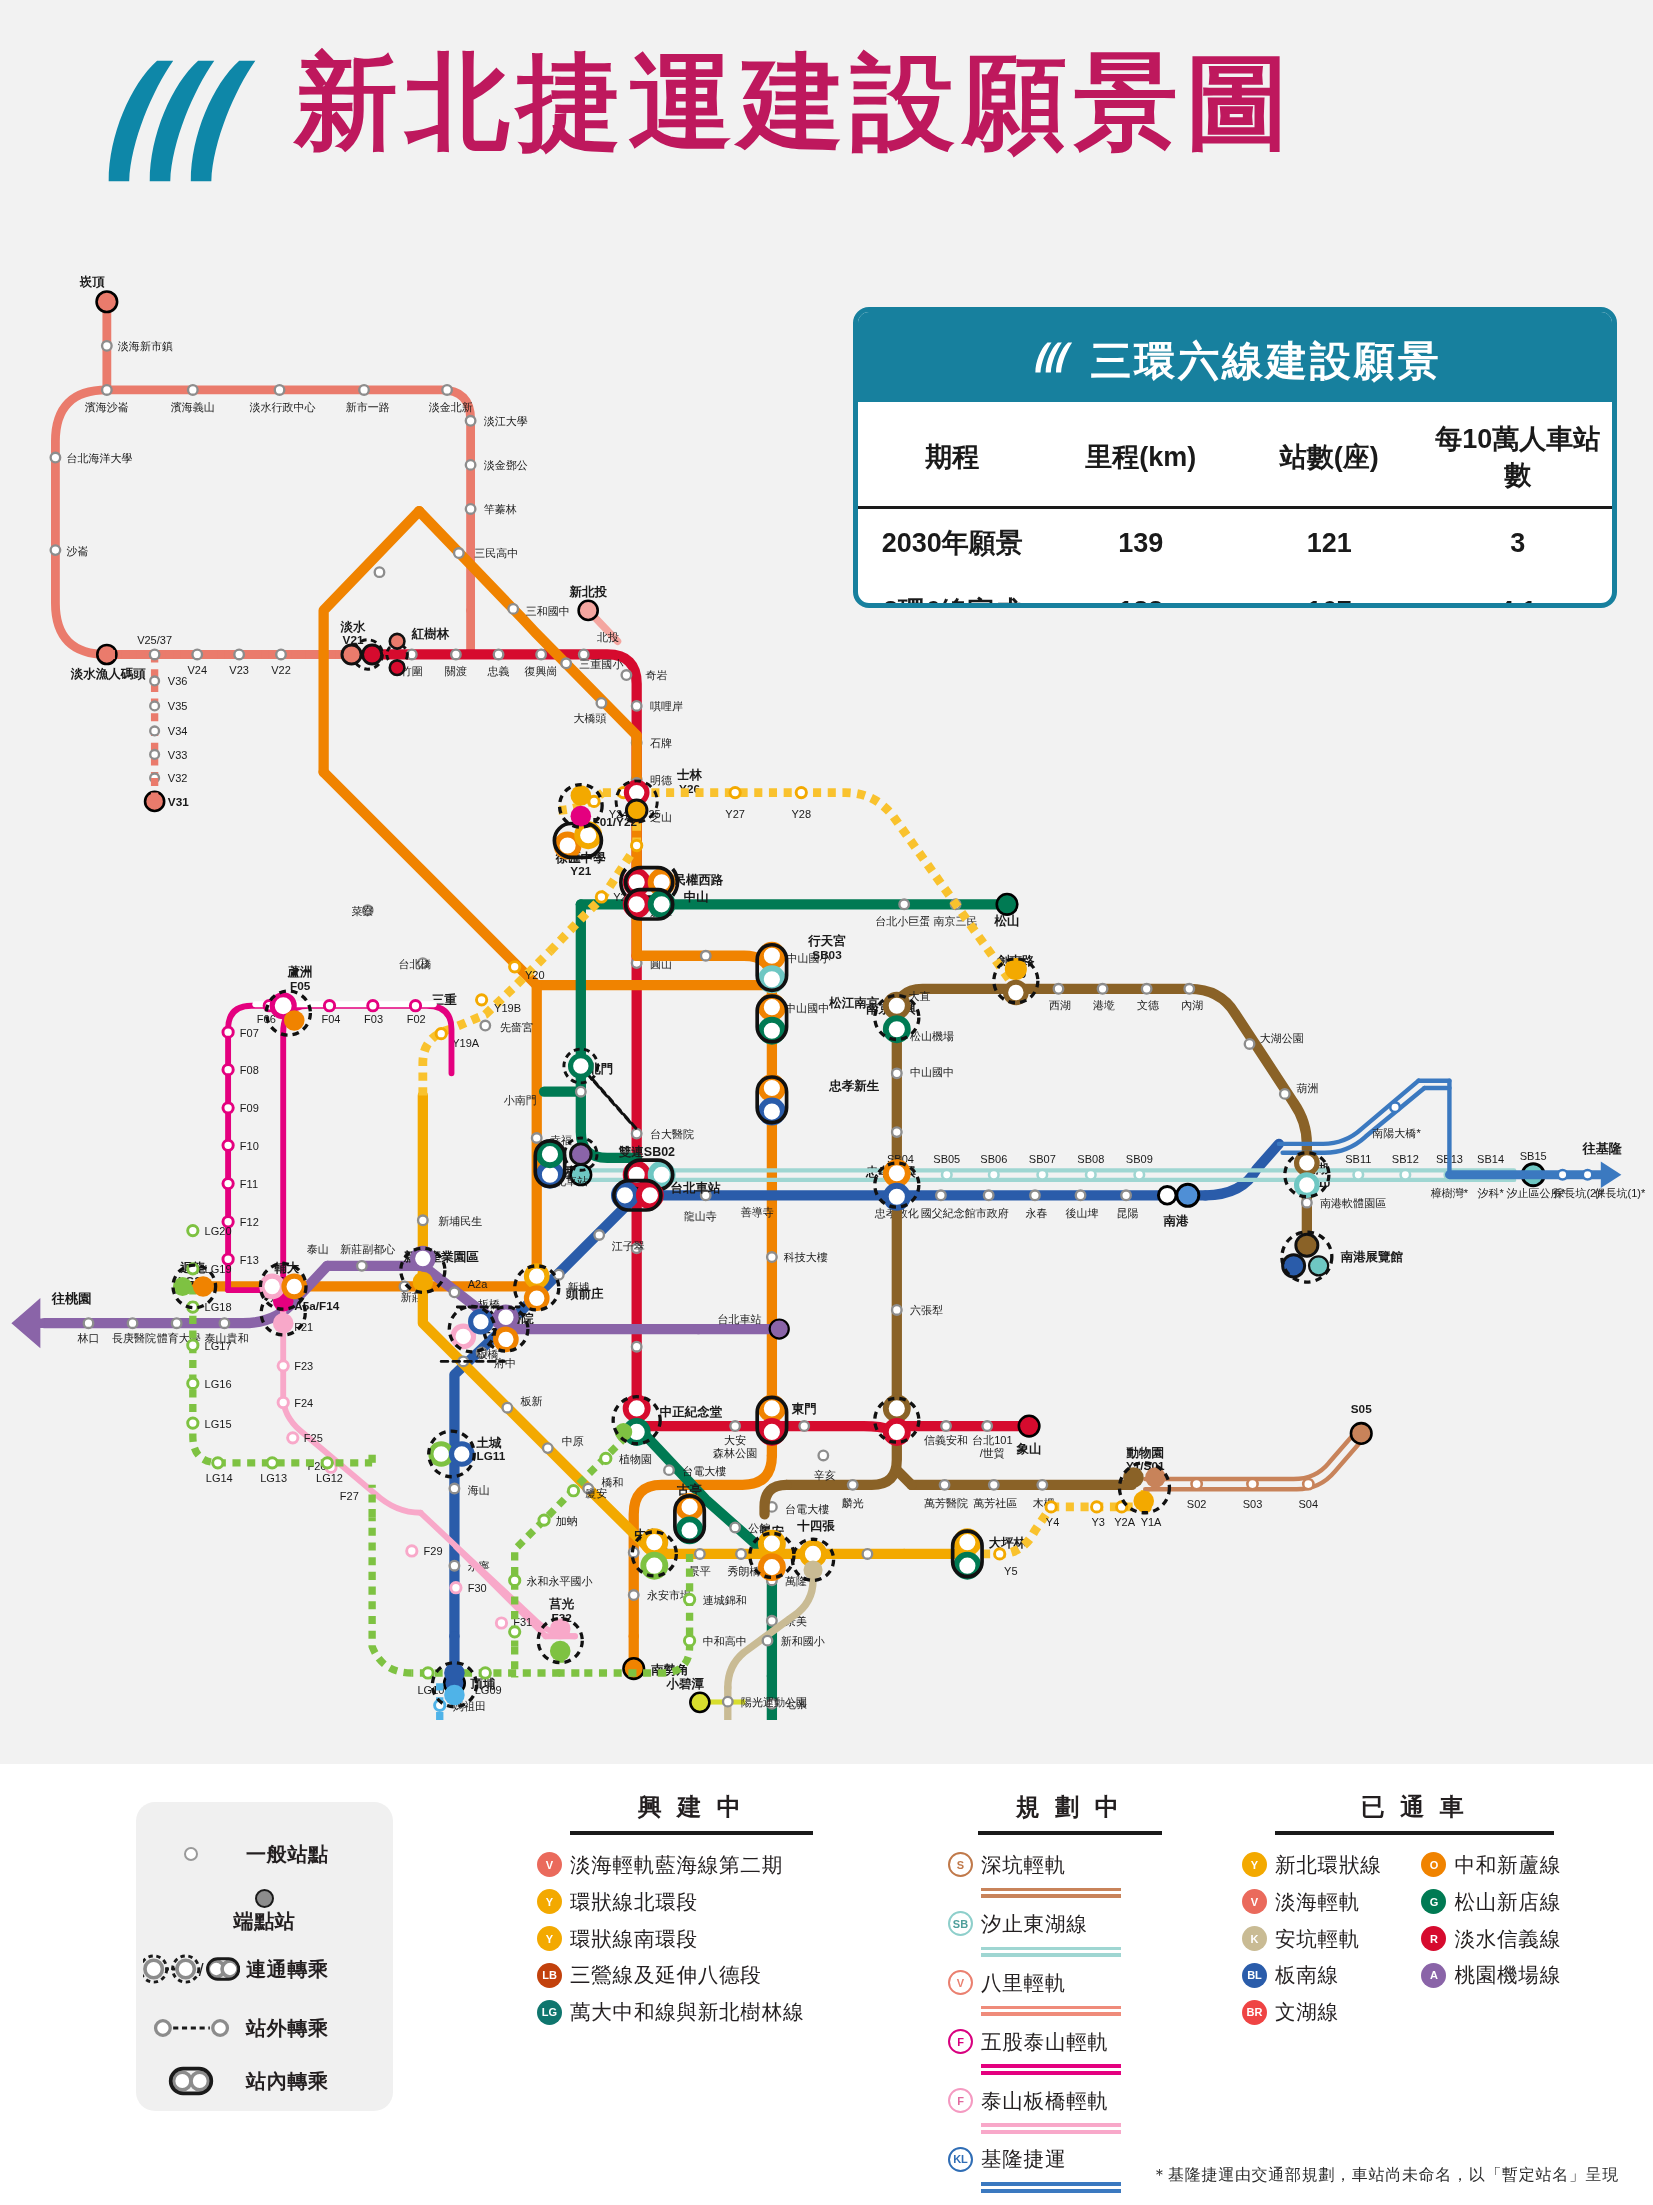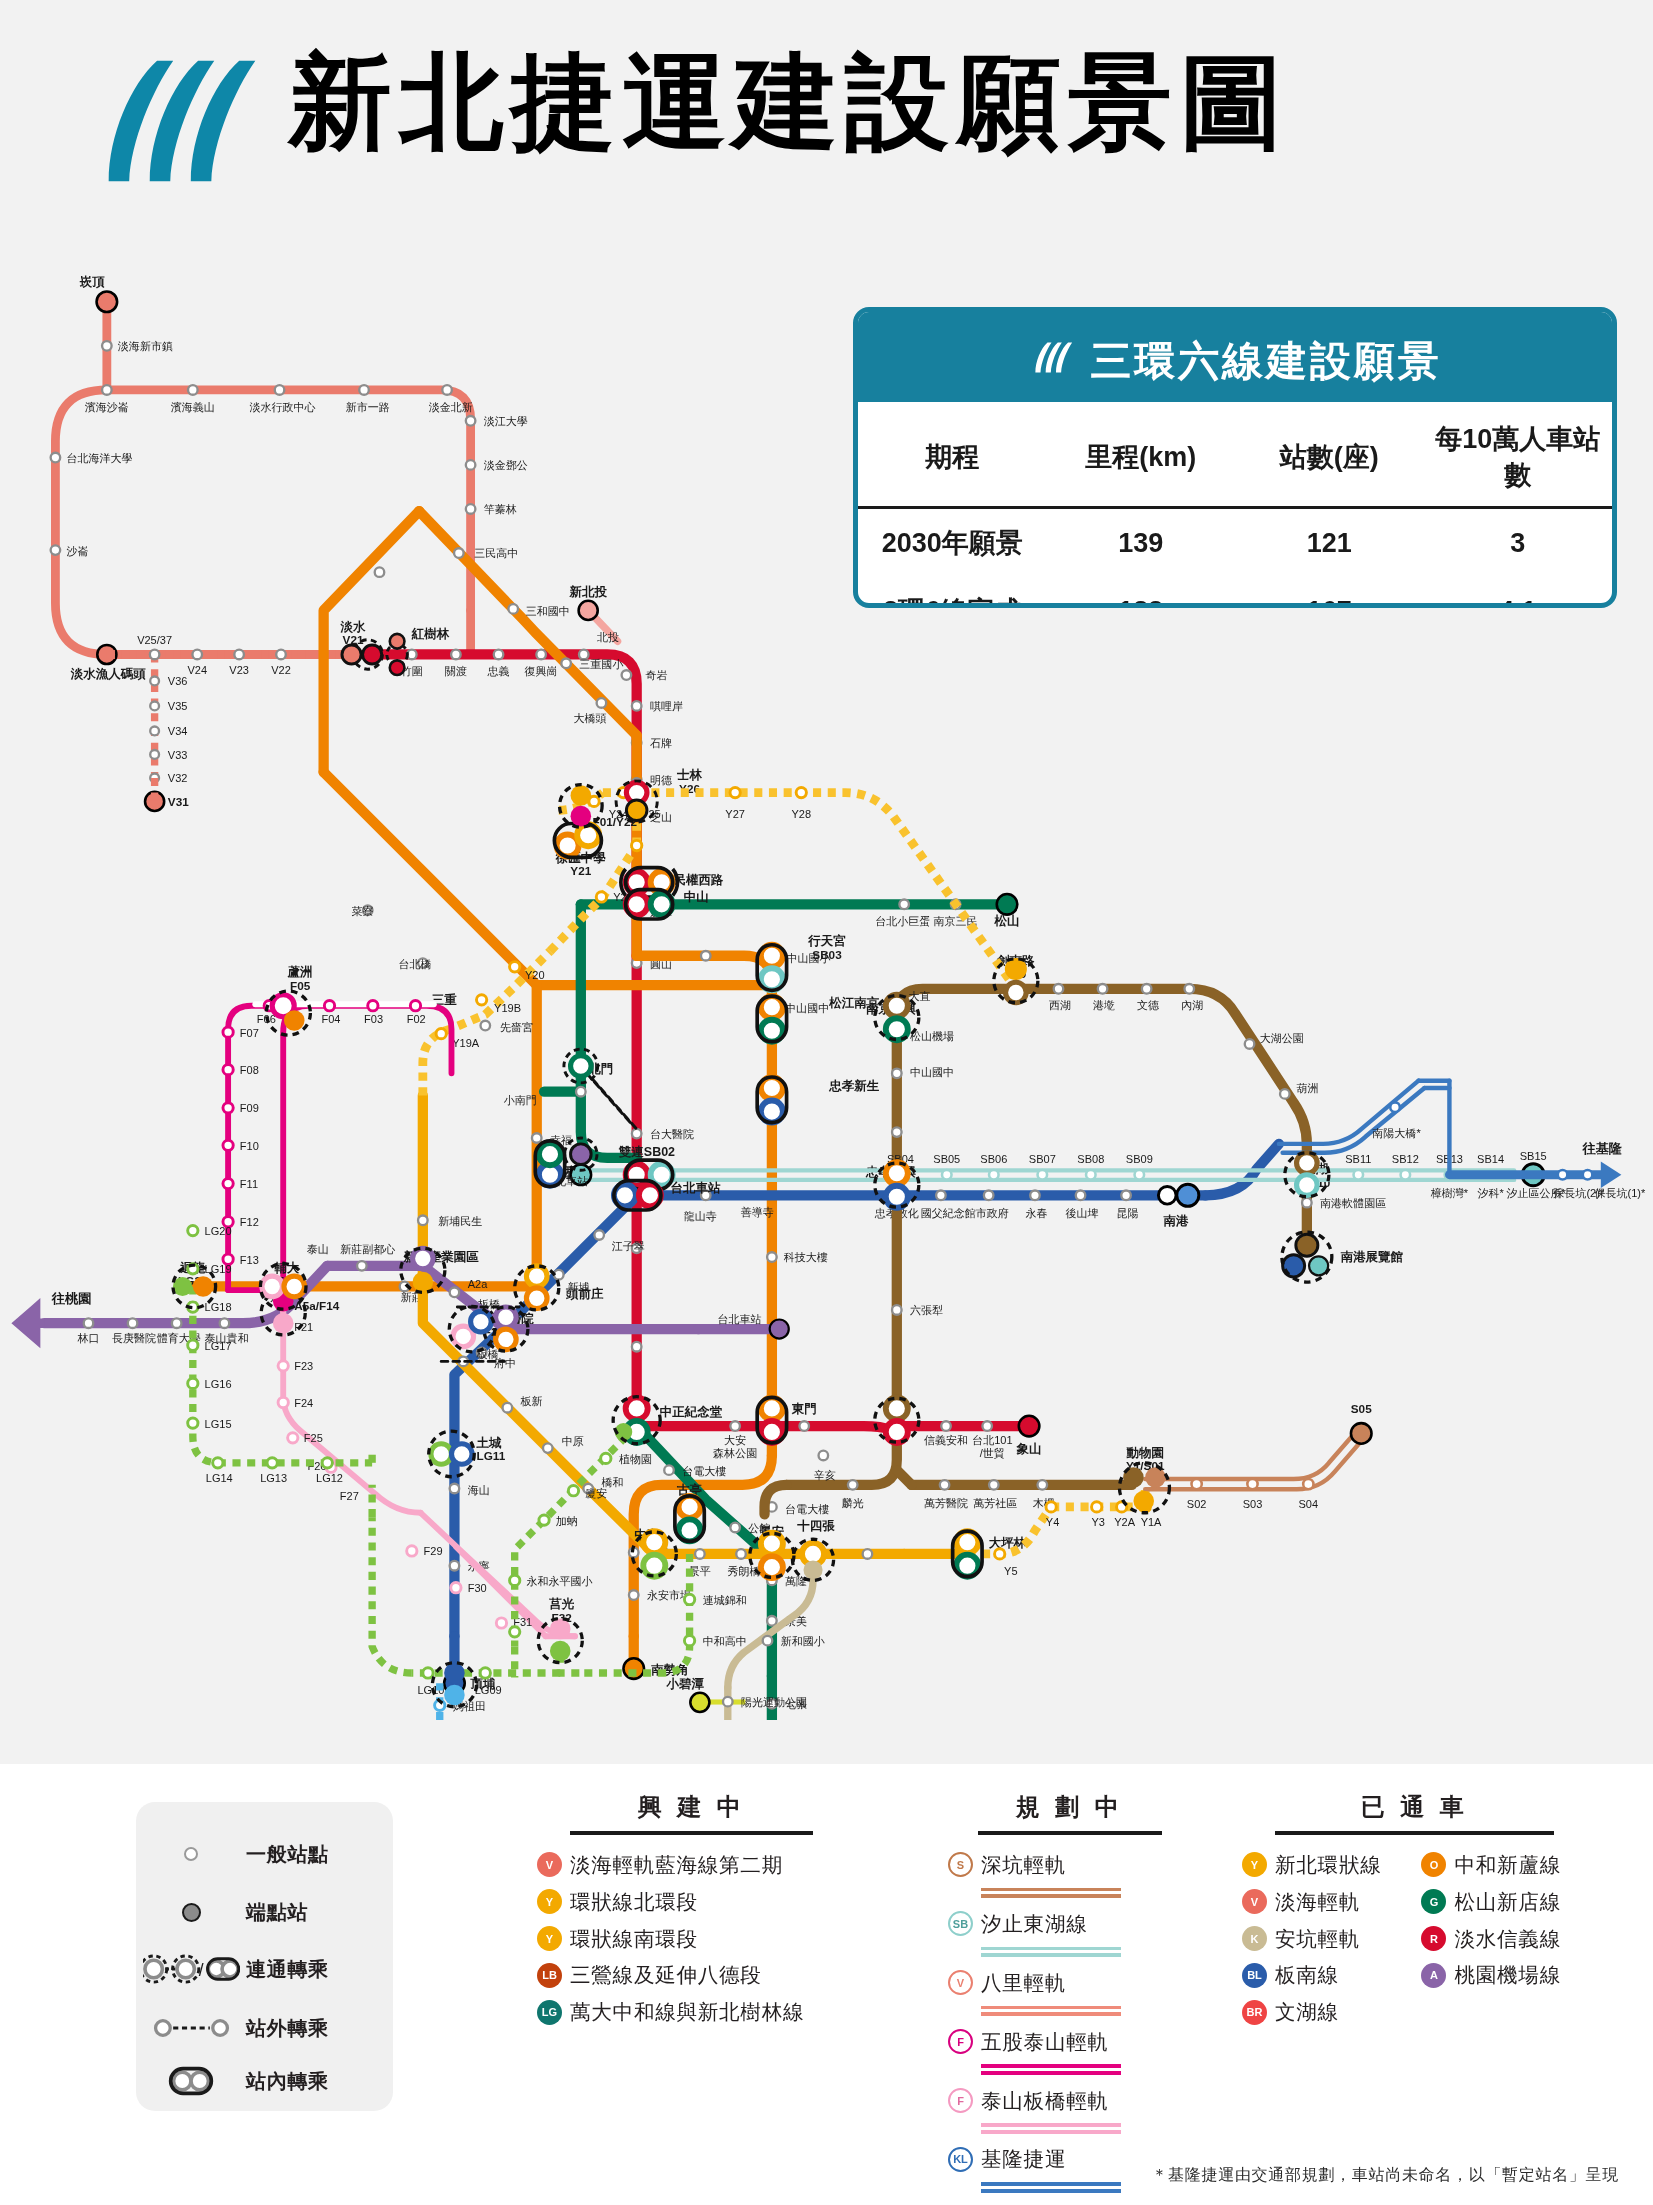--- a/index.html
+++ b/index.html
@@ -9,23 +9,23 @@
     background:#f2f2f2;
     font-family:"Liberation Sans","DejaVu Sans",sans-serif;
     color:#231f20;
     position:relative;
     overflow:hidden;
   }
   
   #header{position:absolute;left:0;top:0;width:1654px;height:243px;}
   #logo-mark{position:absolute;left:79px;top:55px;width:184px;height:132px;}
   #page-title{
-    position:absolute;left:288px;top:50px;
+    position:absolute;left:294px;top:50px;
     font-size:104px;font-weight:bold;letter-spacing:7.4px;
-    color:#000000;line-height:1;white-space:nowrap;
+    color:#be185d;line-height:1;white-space:nowrap;
   }
   
   #info-panel{
     position:absolute;left:853px;top:307px;width:764px;height:301px;
     background:#ffffff;border:5.9px solid #17809e;border-radius:16px;
     box-sizing:border-box;overflow:hidden;
   }
   #info-header{
     position:absolute;left:0;top:0;width:100%;height:90px;
     background:#17809e;display:flex;align-items:center;justify-content:center;gap:16px;
@@ -1047,21 +1047,21 @@
 
 <div id="footer">
 
   <div id="symbol-box">
     <div class="sym-row" style="top:29px;">
       <div class="sym-icon">
         <span class="ring" style="width:14.7px;height:14.7px;border:2.6px solid #9a9a9a;background:#fff;"></span>
       </div>
       <div class="sym-label">一般站點</div>
     </div>
-    <div class="sym-row" style="top:87px;">
+    <div class="sym-row" style="top:87px;flex-direction:column;">
       <div class="sym-icon">
         <span class="ring" style="width:19px;height:19px;border:2.9px solid #1a1a1a;background:#8c8c8c;"></span>
       </div>
       <div class="sym-label">端點站</div>
     </div>
     <div class="sym-row" style="top:144px;">
       <div class="sym-icon">
         <svg width="97" height="32" viewBox="0 0 132 44">
           <circle cx="14" cy="22" r="12" fill="#fff" stroke="#8c8c8c" stroke-width="5"></circle>
           <circle cx="14" cy="22" r="18" fill="none" stroke="#1a1a1a" stroke-width="4" stroke-dasharray="6 5"></circle>

